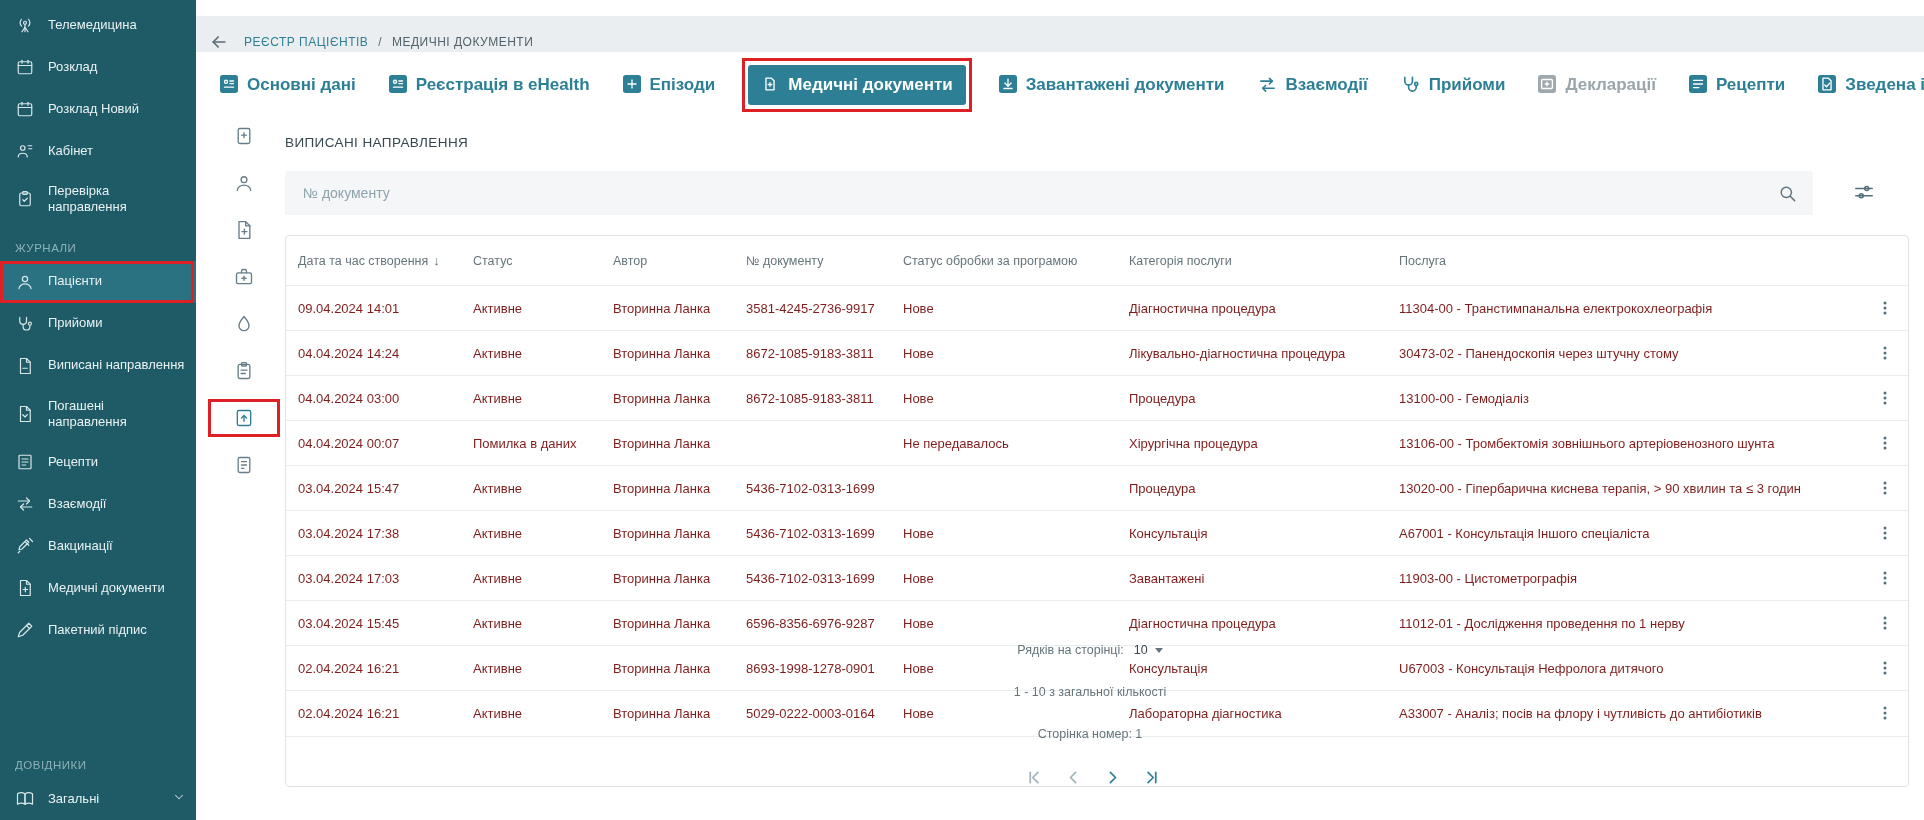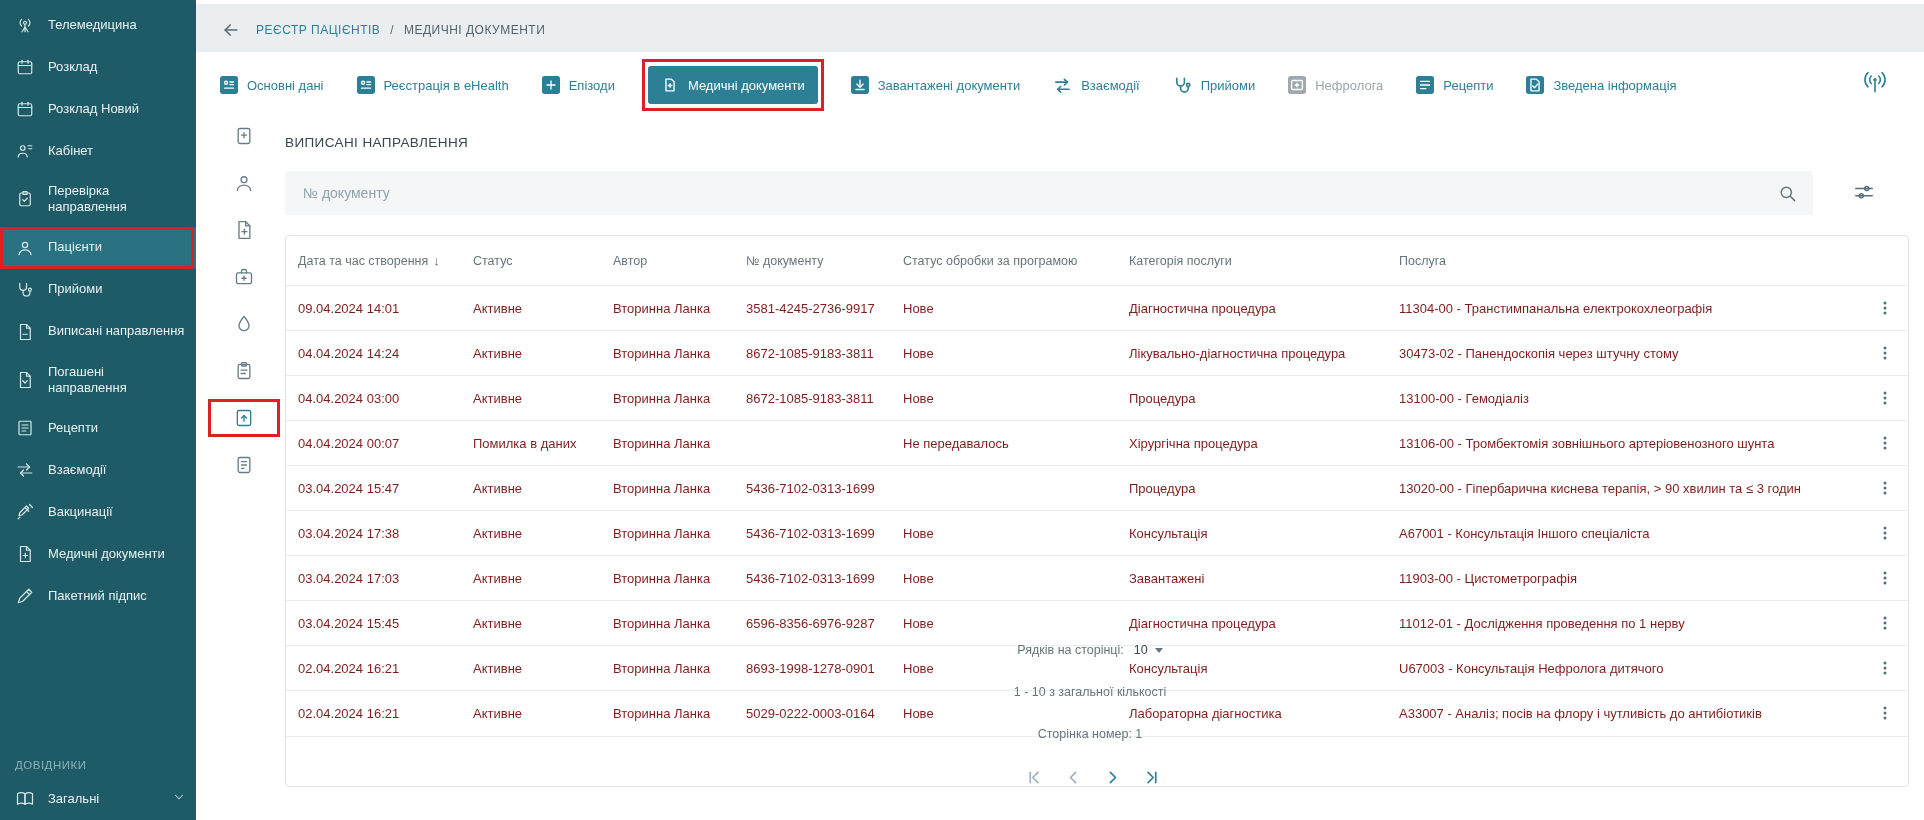--- a/index.html
+++ b/index.html
@@ -31,36 +31,36 @@
   }
   .sb-ico { width:20px; min-width:20px; height:20px; display:flex; align-items:center; justify-content:center; color:#d7e7e9; }
   .sb-ico svg { width:18px; height:18px; fill:none; stroke:currentColor; stroke-width:1.6; }
   .sb-section { padding:15px 15px 7px; font-size:11.5px; letter-spacing:.5px; color:#8db1b8; }
   .sb-bottom { margin-top:auto; }
   .sb-chev { margin-left:auto; color:#bcd3d7; }
   .sb-chev svg { width:14px; height:14px; fill:none; stroke:currentColor; stroke-width:1.8; }
 
   
   .topbar {
-    position:absolute; left:196px; top:4px; right:0; height:52px;
+    position:absolute; left:196px; top:16px; right:0; height:52px;
     background:#ebeef0; display:flex; align-items:center; gap:15px;
-    padding-left:25px;
+    padding-left:13px;
   }
   .back-btn { color:#5c6b73; cursor:pointer; display:flex; }
   .back-btn svg { width:20px; height:20px; fill:none; stroke:currentColor; stroke-width:2; }
   .crumb { font-size:12px; letter-spacing:.5px; font-weight:500; }
   .crumb .c1 { color:#2d7f96; cursor:pointer; }
   .crumb .sep { color:#5a6a71; margin:0 6px; }
   .crumb .c2 { color:#52626a; }
 
   
   .content { position:absolute; left:196px; top:52px; right:0; bottom:0; background:#ffffff; }
 
   .tabbar { display:flex; align-items:center; height:60px; padding:6px 24px 0 24px; gap:33px; }
-  .tab { display:flex; align-items:center; gap:9px; color:#2d7f96; font-size:13px; font-weight:400; white-space:nowrap; cursor:pointer; position:relative; }
+  .tab { display:flex; gap:9px; color:#2d7f96; font-size:17px; font-weight:700; white-space:nowrap; cursor:pointer; position:relative; }
   .tab.selected { background:#2d7f96; color:#ffffff; padding:10px 13px; border-radius:3px; }
   .tab.selected.annotated::after {
     content:""; position:absolute; inset:-7px -6px; border:3px solid #dd1f26; pointer-events:none;
   }
   .tab.disabled { color:#9aa6ab; cursor:default; }
   .tabicon { width:18px; height:18px; display:flex; }
   .tabicon svg { width:18px; height:18px; }
   .tabicon svg .bg { fill:#2d7f96; }
   .tab.disabled .tabicon svg .bg { fill:#9fa9ad; }
   .tab.selected .tabicon svg .bg { fill:transparent; }
@@ -192,20 +192,21 @@
       <span class="sb-ico">
         <svg viewBox="0 0 24 24">
             <rect x="5" y="4" width="14" height="17" rx="2"></rect>
             <rect x="9" y="2" width="6" height="4" rx="1"></rect>
             <path d="M9 13l2 2 4-4"></path>
           </svg>
       </span>
       <span class="sb-label">Перевірка направлення</span>
     </div>
 
+    <div class="sb-section">ЖУРНАЛИ</div>
 
     <div class="sb-item active annotated">
       <span class="sb-ico">
         <svg viewBox="0 0 24 24">
             <circle cx="12" cy="8" r="3.5"></circle>
             <path d="M4 21c0-4 4-6.5 8-6.5s8 2.5 8 6.5"></path>
           </svg>
       </span>
       <span class="sb-label">Пацієнти</span>
     </div>
@@ -436,21 +437,21 @@
         <span class="tabicon">
           <svg viewBox="0 0 20 20">
               <rect class="bg" width="20" height="20" rx="3"></rect>
               <g class="glyph">
                 <rect x="4" y="5" width="12" height="10" rx="1"></rect>
                 <line x1="8" y1="10" x2="12" y2="10"></line>
                 <line x1="10" y1="8" x2="10" y2="12"></line>
               </g>
             </svg>
         </span>
-        <span>Нефролога</span>
+        <span>Декларації</span>
       </div>
 
       <div class="tab">
         <span class="tabicon">
           <svg viewBox="0 0 20 20">
               <rect class="bg" width="20" height="20" rx="3"></rect>
               <g class="glyph">
                 <line x1="5" y1="6" x2="15" y2="6"></line>
                 <line x1="5" y1="10" x2="15" y2="10"></line>
                 <line x1="5" y1="14" x2="11" y2="14"></line>

